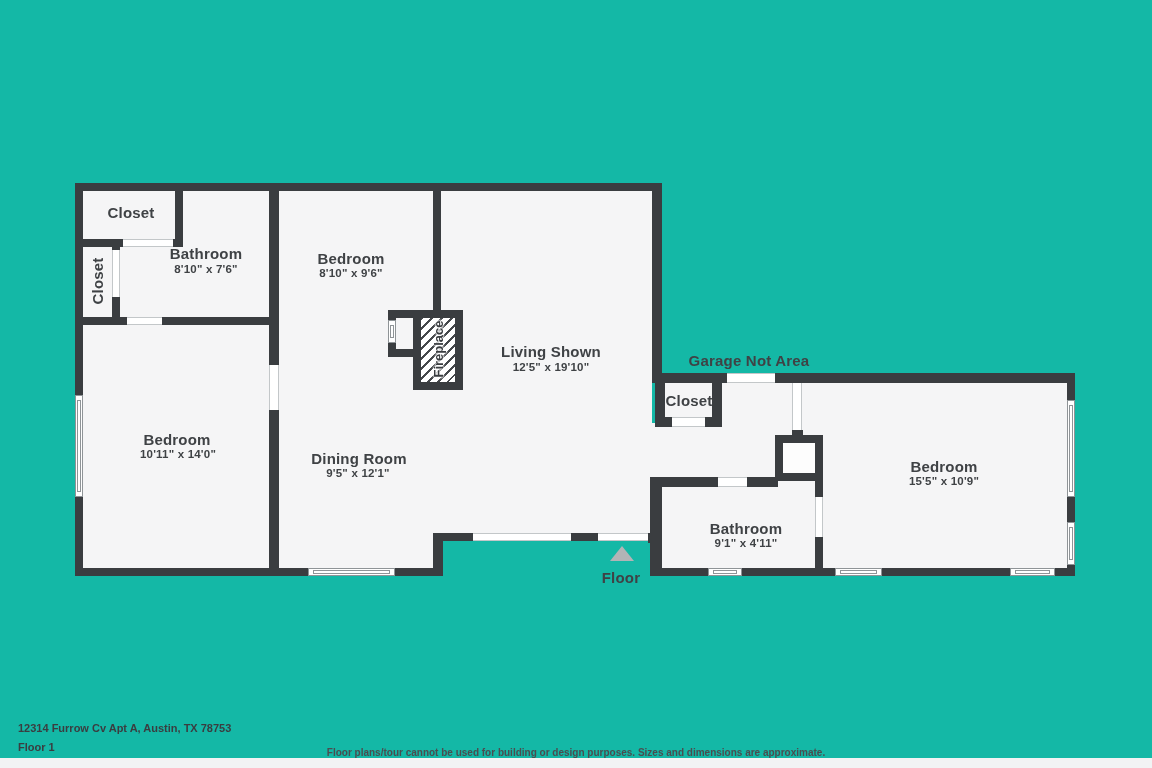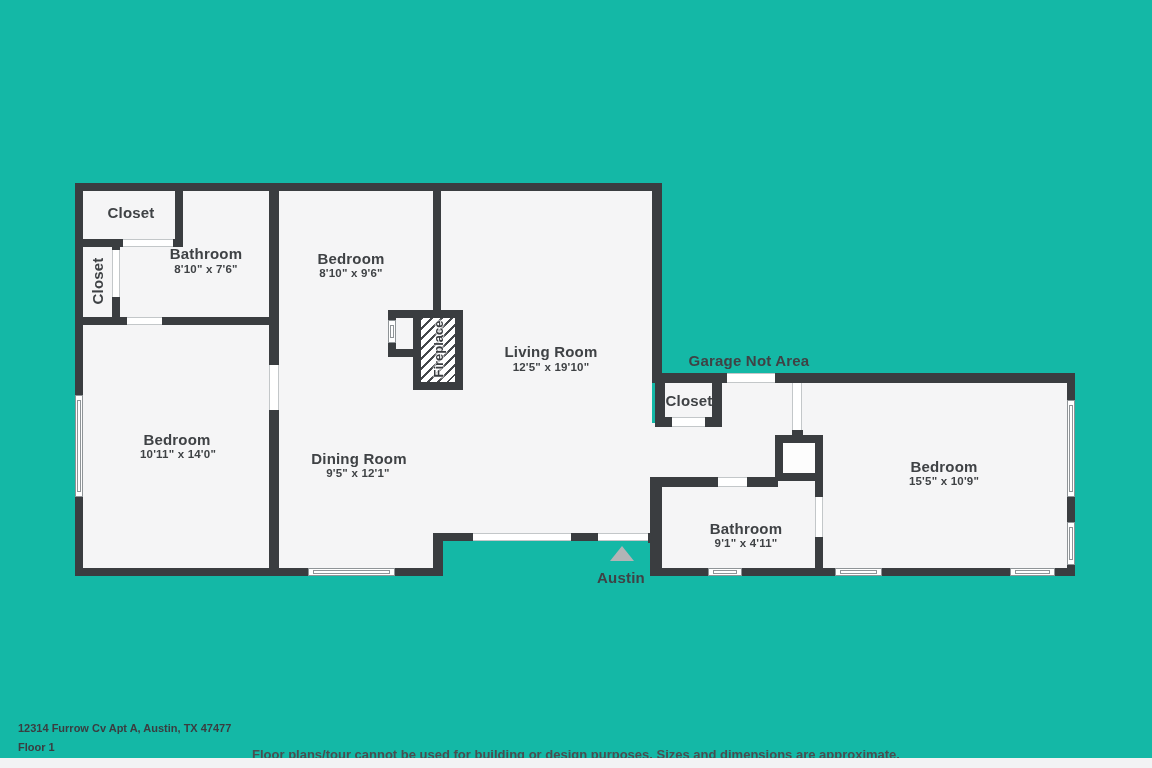--- a/index.html
+++ b/index.html
@@ -22,21 +22,21 @@
   .fp-outer{position:absolute;background:#3a3d40;}
   .fp-inner{position:absolute;background:#ffffff;
     background-image:repeating-linear-gradient(135deg,#45484b 0 2px,transparent 2px 7px);}
   .fp-lbl{position:absolute;transform:translate(-50%,-50%) rotate(-90deg);font-weight:700;
     font-size:13px;color:#3a3d40;white-space:nowrap;
     text-shadow:0 0 2px #fff,0 0 2px #fff,0 0 3px #fff,0 0 3px #fff;}
   .entry-tri{position:absolute;width:0;height:0;border-left:12px solid transparent;
     border-right:12px solid transparent;border-bottom:15px solid #b2b4b6;}
   .addr{position:absolute;left:18px;top:722px;font-size:11px;font-weight:700;color:#3a3d40;}
   .floor{position:absolute;left:18px;top:741px;font-size:11px;font-weight:700;color:#3a3d40;}
-  .disc{position:absolute;left:0;top:747px;width:100%;text-align:center;font-size:13px;
+  .disc{position:absolute;left:0;top:747px;width:100%;text-align:center;font-size:10px;
         font-weight:700;color:#4a4d50;}
   .strip{position:absolute;left:0;top:758px;width:100%;height:10px;background:#f2f3f4;}
 </style>
 </head>
 <body>
 
 <div id="stage">
 
   <div class="fill" style="left:83px;top:191px;width:360px;height:377px;"></div>
   <div class="fill" style="left:443px;top:191px;width:209px;height:342px;"></div>
@@ -107,39 +107,39 @@
 
   <div class="lbl name" style="left:131px;top:212px;">Closet</div>
   <div class="lbl name rot" style="left:97px;top:281px;">Closet</div>
 
   <div class="lbl name" style="left:206px;top:253px;">Bathroom</div>
   <div class="lbl dims" style="left:206px;top:269px;">8'10" x 7'6"</div>
 
   <div class="lbl name" style="left:351px;top:258px;">Bedroom</div>
   <div class="lbl dims" style="left:351px;top:273px;">8'10" x 9'6"</div>
 
-  <div class="lbl name" style="left:551px;top:351px;">Living Room</div>
+  <div class="lbl name" style="left:551px;top:351px;">Living Shown</div>
   <div class="lbl dims" style="left:551px;top:367px;">12'5" x 19'10"</div>
 
   <div class="lbl name" style="left:177px;top:439px;">Bedroom</div>
   <div class="lbl dims" style="left:178px;top:454px;">10'11" x 14'0"</div>
 
   <div class="lbl name" style="left:359px;top:458px;">Dining Room</div>
   <div class="lbl dims" style="left:358px;top:473px;">9'5" x 12'1"</div>
 
   <div class="lbl name" style="left:749px;top:360px;">Garage Not Area</div>
   <div class="lbl name" style="left:689px;top:400px;">Closet</div>
 
   <div class="lbl name" style="left:944px;top:466px;">Bedroom</div>
   <div class="lbl dims" style="left:944px;top:481px;">15'5" x 10'9"</div>
 
   <div class="lbl name" style="left:746px;top:528px;">Bathroom</div>
   <div class="lbl dims" style="left:746px;top:543px;">9'1" x 4'11"</div>
 
   <div class="entry-tri" style="left:610px;top:546px;"></div>
-  <div class="lbl name" style="left:621px;top:577px;">Austin</div>
+  <div class="lbl name" style="left:621px;top:577px;">Floor</div>
 
-  <div class="addr">12314 Furrow Cv Apt A, Austin, TX 47477</div>
+  <div class="addr">12314 Furrow Cv Apt A, Austin, TX 78753</div>
   <div class="floor">Floor 1</div>
   <div class="disc">Floor plans/tour cannot be used for building or design purposes. Sizes and dimensions are approximate.</div>
   <div class="strip"></div>
 
 </div>
 
 </body></html>

